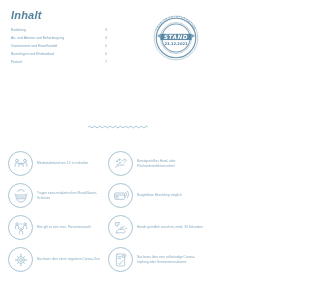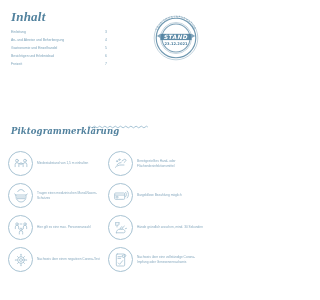--- a/index.html
+++ b/index.html
@@ -9,22 +9,22 @@
     font-family:"Liberation Sans", sans-serif;
     color:#6f93ab;
     overflow:hidden;
     position:relative;
   }
   .page{position:relative;width:212px;height:300px;}
 
   
   .toc{position:absolute;left:11px;top:10px;width:96px;}
   .toc-title{
-    font-family:Liberation Serif, serif;
-    font-size:13px;font-weight:bold;font-style:italic;
+    font-family:Liberation Sans, sans-serif;
+    font-size:11px;font-weight:bold;font-style:italic;
     color:#52829e;letter-spacing:.2px;
     margin:0 0 8px 0;line-height:1;
   }
   .toc-list{list-style:none;margin:0;padding:0;}
   .toc-row{
     display:flex;align-items:baseline;
     font-size:3.4px;line-height:1;
     color:#7ea4bb;
     margin-bottom:4.6px;
     white-space:nowrap;
@@ -136,21 +136,20 @@
       <text x="50" y="64" text-anchor="middle" font-family="DejaVu Sans, sans-serif" font-size="7" font-weight="bold" fill="#4e7f9e">23.12.2021</text>
     </svg>
   </div>
 
   <div class="divider">
     <svg width="62" height="4" viewBox="0 0 62 4" aria-hidden="true">
       <path d="M0,2 q1.3,-1.6 2.6,0 t2.6,0 t2.6,0 t2.6,0 t2.6,0 t2.6,0 t2.6,0 t2.6,0 t2.6,0 t2.6,0 t2.6,0 t2.6,0 t2.6,0 t2.6,0 t2.6,0 t2.6,0 t2.6,0 t2.6,0 t2.6,0 t2.6,0 t2.6,0 t2.6,0 t2.6,0" fill="none" stroke="#9dbdd0" stroke-width=".9"></path>
     </svg>
   </div>
 
-  <h2 class="sec-title">Piktogrammerklärung</h2>
 
   <div class="grid">
 
     <div class="cell">
       <span class="ico">
         <svg width="16" height="16" viewBox="0 0 24 24" fill="none" stroke="#a8c3d3" stroke-width="1.3" stroke-linecap="round">
           <circle cx="6" cy="7" r="2.1"></circle>
             <path d="M3.2,16 v-3.2 a2.8,2.8 0 0 1 5.6,0 V16"></path>
           <circle cx="18" cy="7" r="2.1"></circle>
             <path d="M15.2,16 v-3.2 a2.8,2.8 0 0 1 5.6,0 V16"></path>

